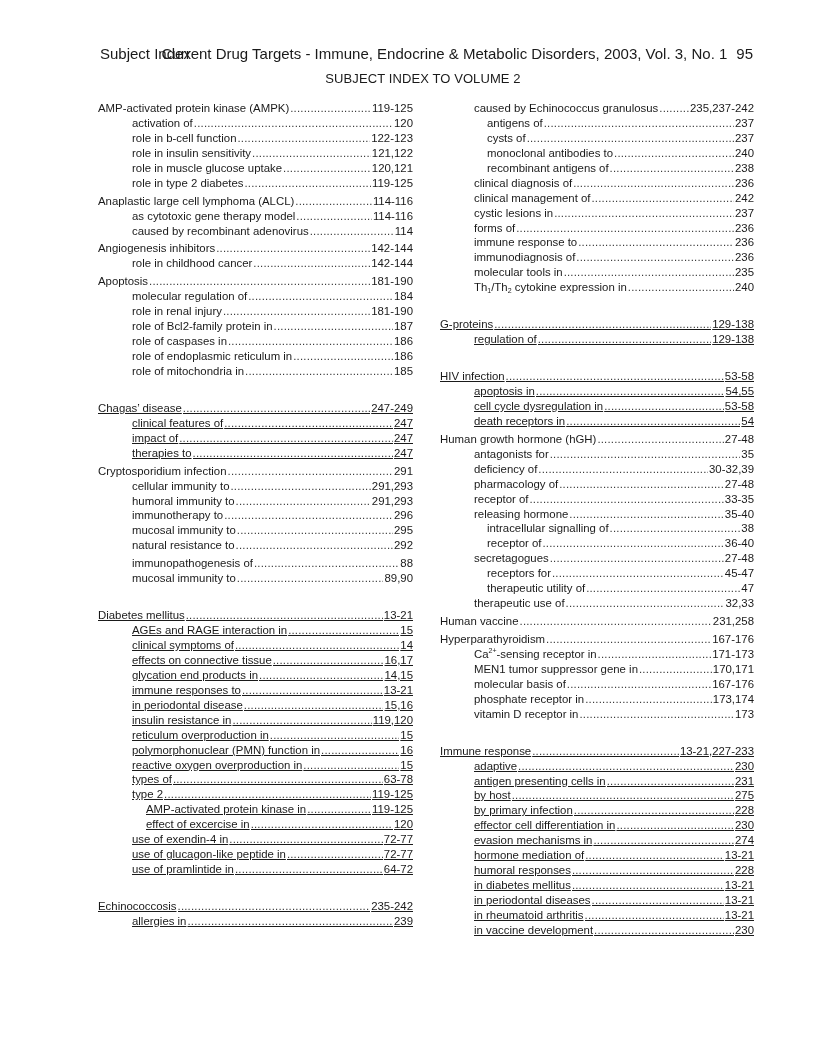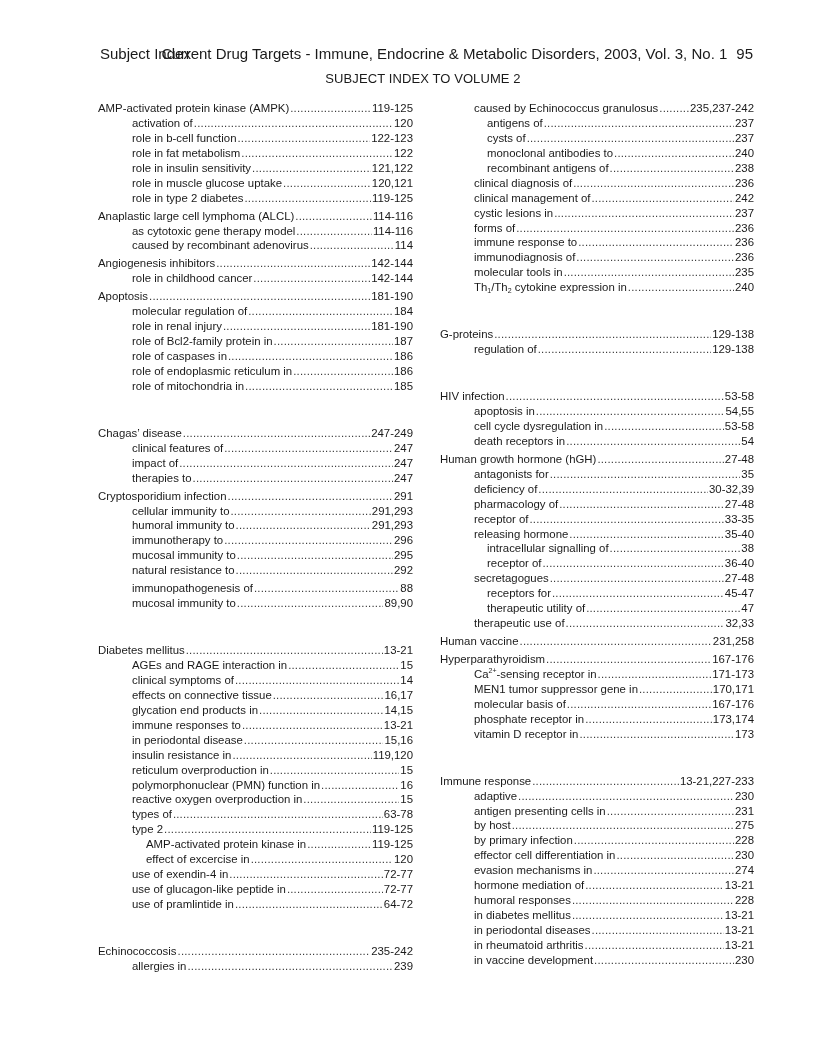--- a/index.html
+++ b/index.html
@@ -10,21 +10,21 @@
   .rh-left { position: absolute; left: 0; top: 0; }
   .rh-right { position: absolute; right: 0; top: 0; }
   .rh-page { margin-left: 9px; }
   .page-title { position: absolute; top: 71px; left: 0; width: 846px; text-align: center;
          font-size: 13px; letter-spacing: 0.1px; }
   .column { position: absolute; top: 101px; width: 315px; font-size: 11.4px; line-height: 14.95px; }
   .col-left { left: 98px; }
   .col-right { left: 440px; width: 314px; }
   .group { margin-top: 3px; }
   .group.first { margin-top: 0; }
-  .group.blank-before { margin-top: 32px; }
+  .group.blank-before { margin-top: 22px; text-decoration: underline; }
   .entry { display: flex; align-items: baseline; white-space: nowrap; height: 14.95px; }
   .entry.lvl0 { padding-left: 0; align-items: center; }
   .entry.lvl1 { padding-left: 34px; }
   .entry.lvl2 { padding-left: 48px; justify-content: center; }
   .col-right .entry.lvl1 { padding-left: 34px; }
   .col-right .entry.lvl2 { padding-left: 47px; }
   .entry .term { flex: 0 0 auto; }
   .entry .leader { flex: 1 1 auto; overflow: hidden; margin: 0 1px; color: #333; letter-spacing: 0.2px; }
   .entry .leader::after { content: "........................................................................................................................................................................"; }
   .entry .pages { flex: 0 0 auto; text-align: right; }
@@ -55,25 +55,20 @@
         <span class="term">activation of</span>
         <span class="leader"></span>
         <span class="pages">120</span>
       </div>
       <div class="entry lvl1">
         <span class="term">role in b-cell function</span>
         <span class="leader"></span>
         <span class="pages">122-123</span>
       </div>
       <div class="entry lvl1">
-        <span class="term">role in fat metabolism</span>
-        <span class="leader"></span>
-        <span class="pages">122</span>
-      </div>
-      <div class="entry lvl1">
         <span class="term">role in insulin sensitivity</span>
         <span class="leader"></span>
         <span class="pages">121,122</span>
       </div>
       <div class="entry lvl1">
         <span class="term">role in muscle glucose uptake</span>
         <span class="leader"></span>
         <span class="pages">120,121</span>
       </div>
       <div class="entry lvl1">

